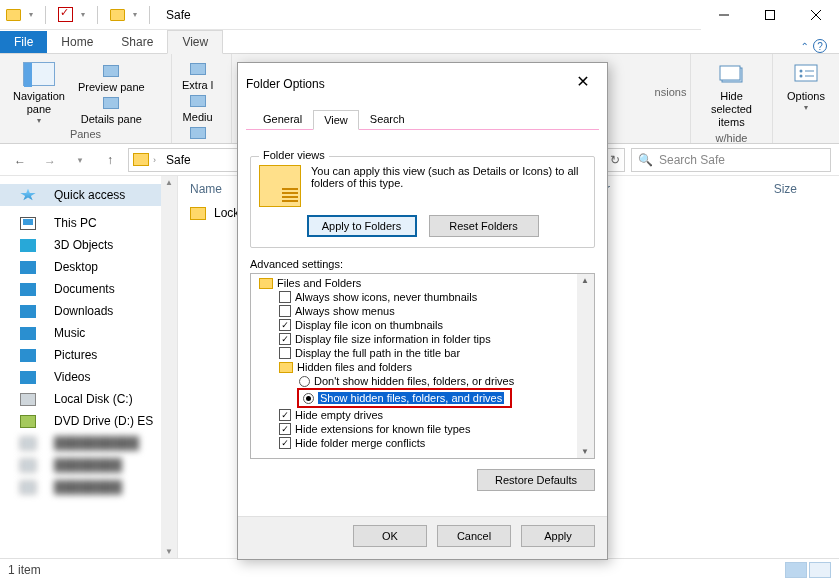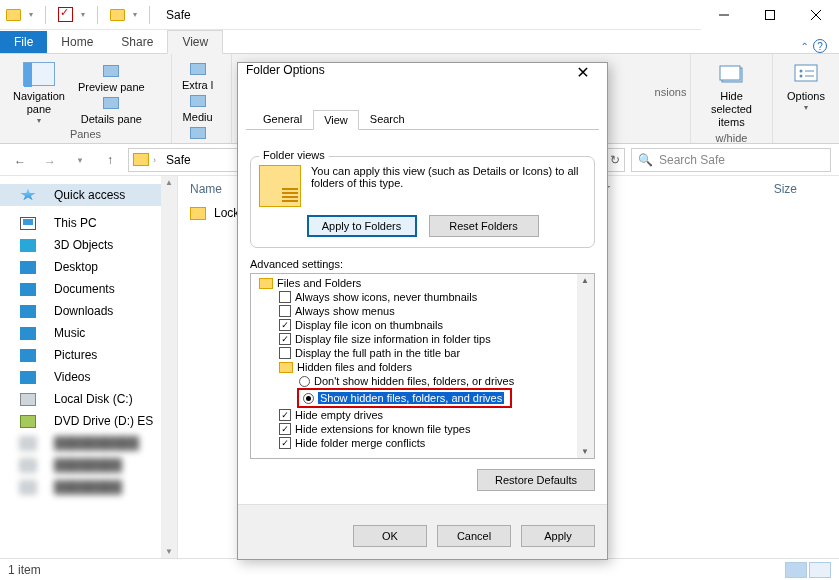--- a/index.html
+++ b/index.html
@@ -83,27 +83,27 @@
 .fl-row .fi { width:16px; height:13px; background:#ffd869; border:1px solid #d9a300; }
 
 
 .statusbar { position:absolute; bottom:0; left:0; right:0; height:22px; border-top:1px solid #e0e0e0; background:#fff; display:flex; align-items:center; padding:0 8px; color:#444; }
 .statusbar .viewbtns { margin-left:auto; display:flex; gap:2px; }
 .statusbar .viewbtns .vb { width:22px; height:16px; border:1px solid #b0cce5; background:#e8f1fa; }
 .statusbar .viewbtns .vb.act { background:#bcd7ef; }
 
 
 .dialog { position:absolute; left:237px; top:62px; width:371px; height:498px; background:#fff; border:1px solid #9a9a9a; box-shadow:3px 3px 12px rgba(0,0,0,0.25); display:flex; flex-direction:column; }
-.dlg-title { height:28px; display:flex; align-items:flex-start; padding:0 8px; font-size:12px; }
+.dlg-title { height:28px; display:flex; align-items:flex-end; padding:0 8px; font-size:12px; }
 .dlg-close { margin-left:auto; width:32px; text-align:center; font-size:16px; }
 .dlg-tabs { display:flex; padding:6px 6px 0; border-bottom:1px solid #f9a8d4; margin:12px 8px; }
 .dtb { padding:3px 10px; font-size:11px; border:1px solid transparent; position:relative; }
 .dtb.active { border:1px solid #ccc; border-bottom:1px solid #fff; background:#fff; top:1px; }
 .dlg-body { flex:1; padding:8px 12px; overflow:hidden; display:flex; flex-direction:column; }
-.groupbox { border:1px solid #ccc; border-radius:7px; margin-top:6px; padding:8px 8px 10px; position:relative; }
+.groupbox { border:1px solid #ccc; border-radius:2px; margin-top:6px; padding:8px 8px 10px; position:relative; }
 .groupbox .gb-title { position:absolute; top:-8px; left:8px; background:#fff; padding:0 4px; font-size:11px; }
 .fv-row { display:flex; gap:10px; }
 .fv-ico { width:42px; height:42px; background:#ffe08a; border:1px solid #d9a300; position:relative; }
 .fv-ico::after { content:""; position:absolute; right:2px; bottom:2px; width:16px; height:16px; background:repeating-linear-gradient(#c80 0 2px,#ffe08a 2px 4px); }
 .fv-text { font-size:11px; flex:1; }
 .fv-btns { display:flex; gap:12px; margin-top:8px; justify-content:center; }
 .dbtn { min-width:110px; height:22px; font-size:11px; background:#e1e1e1; border:1px solid #adadad; display:inline-flex; align-items:center; justify-content:center; padding:0 10px; }
 .dbtn.primary { border:2px solid #0a64a4; background:#e5f1fb; }
 
 .adv-label { font-size:11px; margin-top:10px; margin-bottom:3px; }
@@ -115,21 +115,21 @@
 .tn { display:flex; align-items:center; gap:4px; padding:1px 4px 1px 8px; white-space:nowrap; }
 .tn.ind1 { padding-left:28px; }
 .tn.ind2 { padding-left:48px; }
 .tn .fico { width:14px; height:11px; background:#ffd869; border:1px solid #d9a300; }
 .tn .cb { width:12px; height:12px; border:1px solid #555; display:inline-flex; align-items:center; justify-content:center; font-size:9px; background:#fff; }
 .tn .rb { width:11px; height:11px; border:1px solid #555; border-radius:50%; display:inline-flex; align-items:center; justify-content:center; background:#fff; }
 .tn .rb.sel::after { content:""; width:5px; height:5px; background:#000; border-radius:50%; }
 .tn.selected .lbl { background:#0a64d0; color:#fff; padding:0 2px; }
 .highlight-box { border:2px solid #d00000; padding:1px 2px; display:inline-block; margin-left:46px; }
 
-.dlg-footer { padding:20px 12px 12px; border-top:1px solid #e0e0e0; display:flex; gap:10px; justify-content:flex-end; background:#f0f0f0; }
+.dlg-footer { padding:8px 12px 12px; border-top:1px solid #e0e0e0; display:flex; gap:10px; justify-content:flex-end; background:#f0f0f0; }
 .restore-row { text-align:right; margin-top:10px; }
 </style>
 </head>
 <body>
 
 <div class="titlebar">
   <div class="qat">
     <span class="folder-mini"></span>
     <span style="color:#888;font-size:8px">▾</span>
     <span class="sep"></span>

